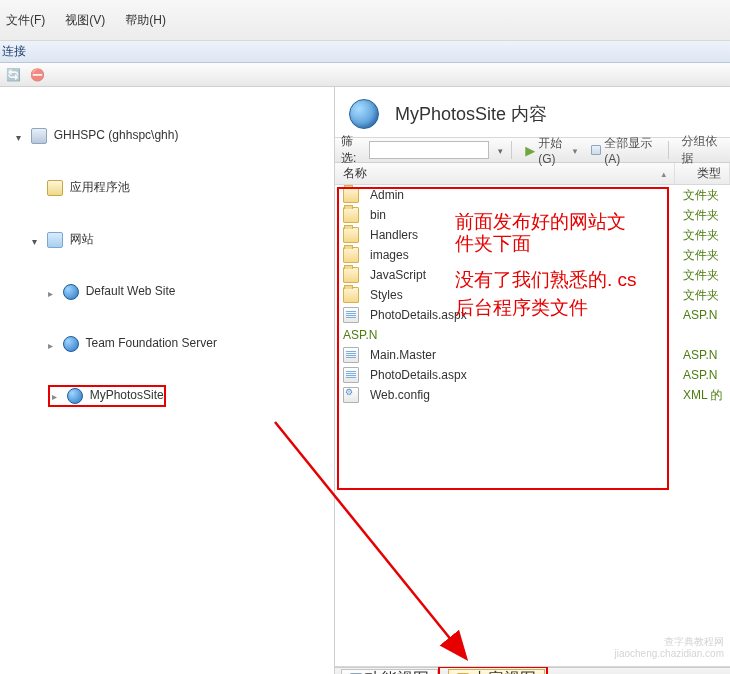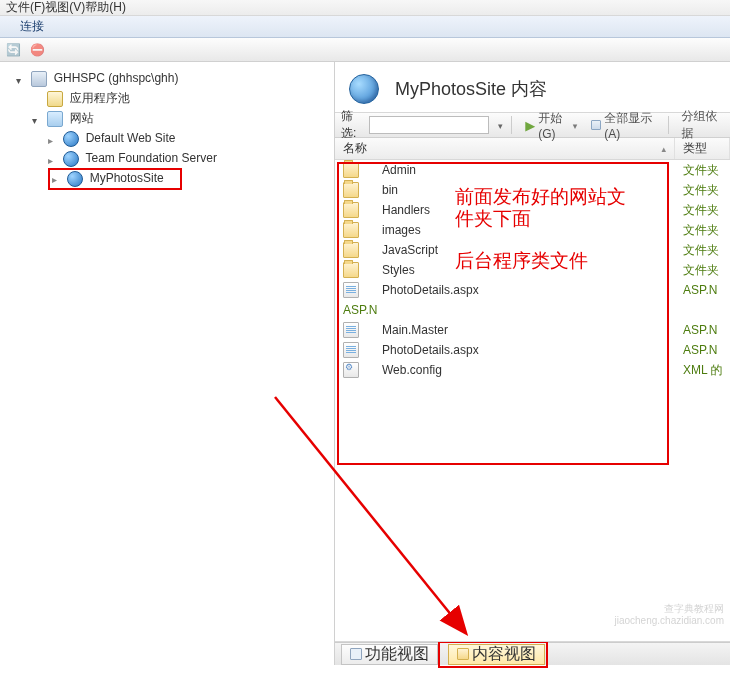--- a/index.html
+++ b/index.html
@@ -1,73 +1,73 @@
 <!DOCTYPE html>
 <html><head>
 <meta charset="utf-8">
 <style>
   * { box-sizing: border-box; font-family: "Microsoft YaHei", "Segoe UI", Tahoma, sans-serif; }
   body { margin:0; padding:0; width:730px; height:674px; background:#fff; overflow:hidden; font-size:12px; color:#333; position:relative; }
-  .menubar { height:16px; background:linear-gradient(#f7f7f7,#ececec); border-bottom:1px solid #d8d8d8; display:flex; align-items:center; padding:0 6px; gap:0; }
+  .menubar { height:41px; background:linear-gradient(#f7f7f7,#ececec); border-bottom:1px solid #d8d8d8; display:flex; align-items:center; padding:0 6px; gap:20px; }
   .menubar span { cursor:default; }
-  .conn-header { height:22px; background:linear-gradient(#eef3fb,#dde6f2); border-bottom:1px solid #b8c7db; display:flex; align-items:center; padding:0 20px; font-size:12px; color:#1a3d6d; }
+  .conn-header { height:22px; background:linear-gradient(#eef3fb,#dde6f2); border-bottom:1px solid #b8c7db; display:flex; align-items:center; padding:0 2px; font-size:12px; color:#1a3d6d; }
   .toolbar { height:24px; background:linear-gradient(#fdfdfd,#e8e8e8); border-bottom:1px solid #d0d0d0; display:flex; align-items:center; padding:0 4px; gap:4px;}
   .tb-btn { width:20px; height:18px; display:flex; align-items:center; justify-content:center; opacity:.6;}
   .main { display:flex; height:calc(674px - 25px - 22px - 24px); }
   .left { width:335px; border-right:1px solid #d0d0d0; background:#fff; padding-top:6px; overflow:hidden;}
   .tree ul { list-style:none; margin:0; padding:0 0 0 16px;}
-  .tree li { line-height:20px; white-space:nowrap; position:relative;}
+  .tree li { line-height:20px; white-space:nowrap; position:relative;margin-top:32px;}
   .tree li::before { content:""; position:absolute; left:6px; top:9px; width:0; height:0;}
   .expander { display:inline-block; width:10px; height:10px; margin-right:2px; vertical-align:middle; position:relative; }
   .expander.collapsed::after { content:"▸"; color:#888; font-size:10px; position:absolute; left:0; top:-3px;}
   .expander.expanded::after { content:"▾"; color:#555; font-size:10px; position:absolute; left:0; top:-3px;}
   .node-icon { display:inline-block; width:16px; height:16px; vertical-align:middle; margin-right:3px;}
   .globe { background:radial-gradient(circle at 30% 30%, #9fd4ff, #2a78c4); border-radius:50%; border:1px solid #1e5a96;}
   .server { background:linear-gradient(#e8f0f8,#b8c8dc); border-radius:2px; border:1px solid #8fa4bd;}
   .pool { background:linear-gradient(#fff6d8,#f0d98a); border-radius:2px; border:1px solid #c8a840;}
   .sites { background:linear-gradient(#d8edff,#a8ceee); border-radius:2px; border:1px solid #7aa8d0;}
   .folder { background:linear-gradient(#fff3d2,#f5d88a); border-radius:1px; border:1px solid #d4b050; position:relative;}
   .folder::before { content:""; position:absolute; top:-3px; left:0; width:7px; height:3px; background:#f5d88a; border:1px solid #d4b050; border-bottom:none; border-radius:1px 1px 0 0;}
   .aspx { background:linear-gradient(#fff,#e8e8e8); border:1px solid #b0b0b0; border-radius:1px; position:relative;}
   .aspx::after { content:""; position:absolute; left:2px; top:3px; right:2px; height:1px; background:#7ab0e0; box-shadow:0 2px 0 #7ab0e0, 0 4px 0 #7ab0e0, 0 6px 0 #7ab0e0;}
   .config { background:linear-gradient(#fff,#e8e8e8); border:1px solid #b0b0b0; border-radius:1px; position:relative;}
   .config::before { content:"⚙"; font-size:9px; color:#5a8dc8; position:absolute; left:1px; top:-1px;}
-  .red-box-sel { display:inline-block; border:2px solid #e60000; padding:0 16px 1px 0; line-height:17px;}
+  .red-box-sel { display:inline-block; border:2px solid #e60000; padding:0 0 1px 0; line-height:17px;}
   .right { flex:1; display:flex; flex-direction:column; position:relative; }
   .content-top { padding:12px 14px 8px; }
   .title-row { display:flex; align-items:center; gap:16px; }
   .big-globe { width:30px; height:30px; background:radial-gradient(circle at 32% 32%, #a8dcff, #2c7ac6); border-radius:50%; border:1px solid #23619c; box-shadow:inset -2px -2px 4px rgba(0,0,40,.25);}
   .page-title { font-size:18px; color:#333; }
   .rtoolbar { height:26px; background:linear-gradient(#fcfcfc,#e8e8e8); border-top:1px solid #d8d8d8; border-bottom:1px solid #d0d0d0; display:flex; align-items:center; padding:0 6px; gap:6px;}
   .filter-lbl { color:#333; }
   .filter-input { width:120px; height:18px; border:1px solid #bcbcbc; background:#fff; padding:0 3px;}
   .dd::after { content:"▾"; color:#666; font-size:9px; margin-left:3px;}
   .sep { width:1px; height:18px; background:#ccc; margin:0 3px;}
   .rtb-btn { display:flex; align-items:center; gap:3px; padding:0 4px; opacity:.85; color:#333;}
   .go-icon { color:#5a9a20; font-size:13px;}
   .show-icon { display:inline-block; width:12px; height:10px; border:1px solid #7a99bb; background:linear-gradient(#e8f0f8,#c8d8ea); border-radius:1px;}
   .list-header { height:22px; background:linear-gradient(#fbfbfb,#ececec); border-bottom:1px solid #d8d8d8; display:flex; align-items:center; font-size:12px;}
   .list-header .col { padding:0 8px; border-right:1px solid #e0e0e0; height:100%; display:flex; align-items:center; color:#333;gap:36px;}
   .list-header .col.name { width:340px;}
-  .list-header .col.type { flex:1;}
+  .list-header .col.type { flex:1;justify-content:flex-end;}
   .list-area { flex:1; position:relative; border-bottom:1px solid #d8d8d8; }
   .red-frame { position:absolute; left:2px; top:2px; width:332px; height:303px; border:2px solid #e60000; pointer-events:none;}
   .file-rows { position:absolute; left:0; top:0; right:0;}
   .file-row { height:20px; display:flex; align-items:center; }
-  .file-row .namecell { width:340px; display:flex; align-items:center; padding-left:8px; gap:20px;}
+  .file-row .namecell { width:340px; display:flex; align-items:center; padding-left:8px; gap:8px;}
   .file-row .typecell { flex:1; padding-left:8px; color:#4d7c0f;}
   .annotations { position:absolute; left:120px; top:26px; color:#e60000; font-size:19px; line-height:22px; font-family:"SimSun","Microsoft YaHei",sans-serif;}
   .bottom-tabs { height:23px; background:linear-gradient(#f4f4f4,#e4e4e4); border-top:1px solid #ccc; display:flex; align-items:center; padding-left:6px; gap:0;}
   .tab { height:21px; display:flex; align-items:center; gap:3px; padding:0 8px; border:1px solid #c4c4c4; background:linear-gradient(#fdfdfd,#ececec); font-size:16px; color:#333;}
   .tab.active { background:linear-gradient(#fff8dc,#ffe8a8); border-color:#d4b050;margin-left:7px;}
   .tab-redbox { border:2px solid #e60000; display:inline-flex; padding:1px;}
   .tab-icon-fv { display:inline-block; width:12px; height:12px; border:1px solid #8fa4bd; background:#e8f0f8; border-radius:1px;}
   .tab-icon-cv { display:inline-block; width:12px; height:12px; background:linear-gradient(#fff3d2,#f5d88a); border:1px solid #d4b050; border-radius:1px;}
   .arrow-svg { position:absolute; pointer-events:none;}
-  .watermark { position:absolute; right:6px; bottom:38px; font-size:10px; color:#b0b0b0; text-align:right; line-height:12px; opacity:.55; font-family:Arial,sans-serif;}
+  .watermark { position:absolute; right:6px; bottom:30px; font-size:10px; color:#b0b0b0; text-align:right; line-height:12px; opacity:.55; font-family:Arial,sans-serif;}
 </style>
 </head>
 <body>
 
 <div class="menubar">
   <span>文件(F)</span>
   <span>视图(V)</span>
   <span>帮助(H)</span>
 </div>
 
@@ -239,20 +239,21 @@
               <span>Web.config</span>
             </div>
             <div class="typecell">XML 的</div>
           </div>
         </div>
       <div class="red-frame"></div>
       <div class="annotations">
         <div>前面发布好的网站文</div>
         <div>件夹下面</div>
         <div style="height:14px"></div>
+        <div>没有了我们熟悉的. cs</div>
         <div style="height:6px"></div>
         <div>后台程序类文件</div>
       </div>
     </div>
 
     <div class="bottom-tabs">
       <div class="tab">
         <span class="tab-icon-fv"></span>
         <span>功能视图</span>
       </div>

